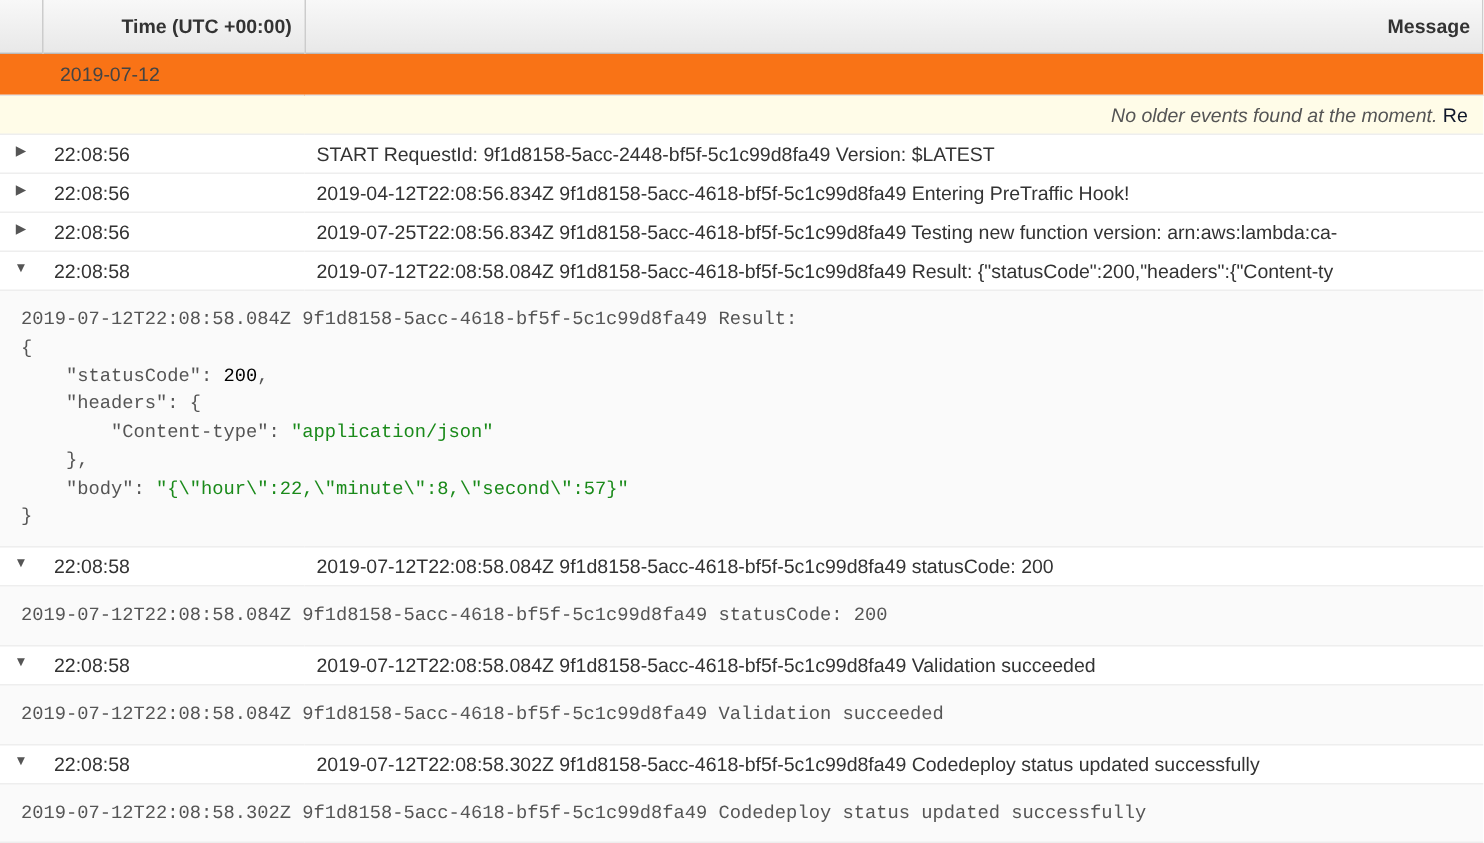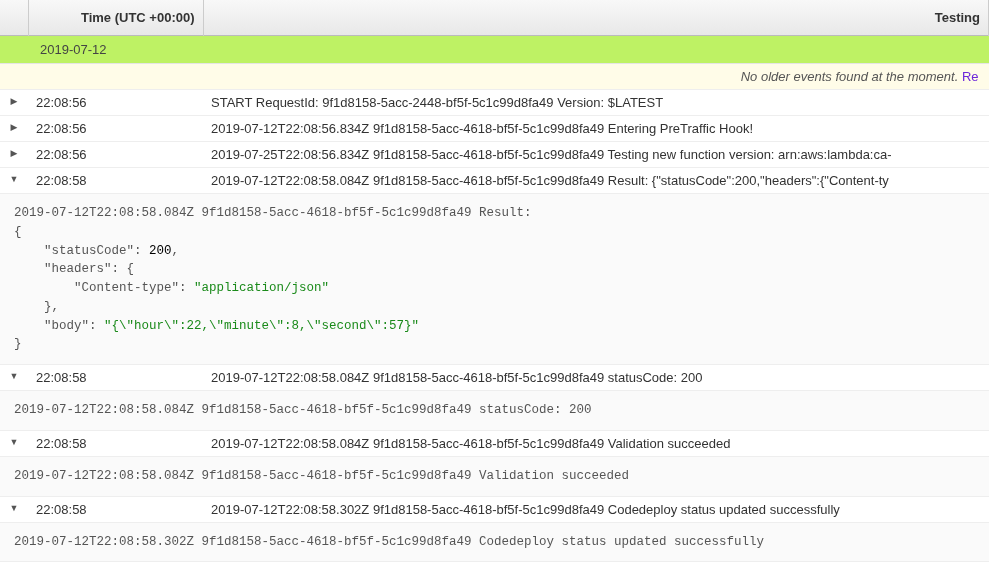--- a/index.html
+++ b/index.html
@@ -19,34 +19,34 @@
     .header-cell {
       padding: 10px 8px;
       font-weight: bold;
       text-align: right;
       border-right: 1px solid #ccc;
     }
     .col-expand { width: 28px; }
     .col-time { width: 175px; }
     .col-msg { }
     .date-row td {
-      background: #bef264;
+      background: #f97316;
       padding: 6px 0 6px 40px;
       color: #444;
       border-bottom: 1px solid #e5e5e5;
     }
     .info-banner td {
       background: #fffce8;
       padding: 5px 10px;
       text-align: right;
       font-style: italic;
       color: #555;
       border-bottom: 1px solid #eee;
     }
-    .info-banner a { color: #6d28d9; font-style: normal; text-decoration: none; }
+    .info-banner a { color: #0f172a; font-style: normal; text-decoration: none; }
     .log-row td {
       padding: 5px 8px;
       border-bottom: 1px solid #eee;
       vertical-align: top;
       white-space: nowrap;
       overflow: hidden;
     }
     .expand-cell {
       text-align: center;
       cursor: pointer;
@@ -73,21 +73,21 @@
     .tri-down::before { content: "▼"; font-size: 9px; }
   </style>
 </head>
 <body>
 
 <table class="log-table">
   <thead>
     <tr class="header-row">
       <th class="header-cell col-expand"></th>
       <th class="header-cell col-time">Time (UTC +00:00)</th>
-      <th class="header-cell col-msg">Testing</th>
+      <th class="header-cell col-msg">Message</th>
     </tr>
   </thead>
   <tbody>
     <tr class="date-row">
       <td colspan="3">2019-07-12</td>
     </tr>
     <tr class="info-banner">
       <td colspan="3">
         <span>No older events found at the moment.</span>
         <a href="#">Re</a>
@@ -96,21 +96,21 @@
 
     <tr class="log-row">
       <td class="expand-cell"><span class="tri-right"></span></td>
       <td class="time-cell">22:08:56</td>
       <td class="msg-cell">START RequestId: 9f1d8158-5acc-2448-bf5f-5c1c99d8fa49 Version: $LATEST</td>
     </tr>
 
     <tr class="log-row">
       <td class="expand-cell"><span class="tri-right"></span></td>
       <td class="time-cell">22:08:56</td>
-      <td class="msg-cell">2019-07-12T22:08:56.834Z 9f1d8158-5acc-4618-bf5f-5c1c99d8fa49 Entering PreTraffic Hook!</td>
+      <td class="msg-cell">2019-04-12T22:08:56.834Z 9f1d8158-5acc-4618-bf5f-5c1c99d8fa49 Entering PreTraffic Hook!</td>
     </tr>
 
     <tr class="log-row">
       <td class="expand-cell"><span class="tri-right"></span></td>
       <td class="time-cell">22:08:56</td>
       <td class="msg-cell">2019-07-25T22:08:56.834Z 9f1d8158-5acc-4618-bf5f-5c1c99d8fa49 Testing new function version: arn:aws:lambda:ca-</td>
     </tr>
 
     <tr class="log-row">
       <td class="expand-cell"><span class="tri-down"></span></td>

